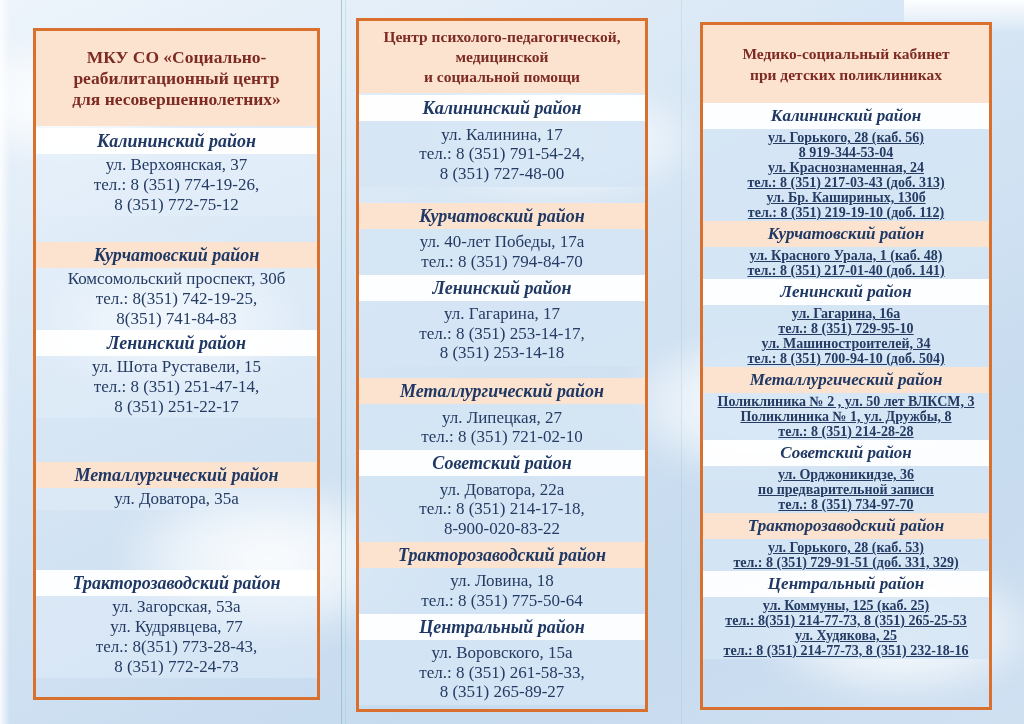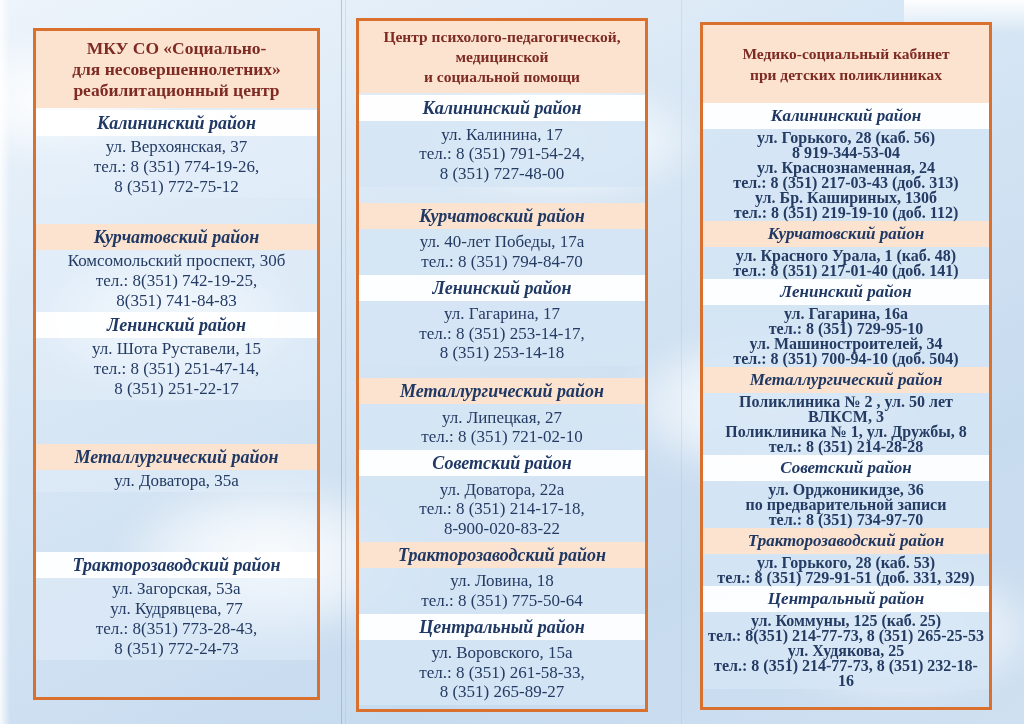--- a/index.html
+++ b/index.html
@@ -26,59 +26,59 @@
   }
   .col1{left:33px;top:28px;width:287px;height:672px;}
   .col2{left:356px;top:18px;width:292px;height:694px;}
   .col3{left:700px;top:22px;width:292px;height:688px;}
 
   .col-header{
     background:var(--peach,#fbe3d0);
     color:var(--maroon,#7e2b23);
     font-weight:bold;
   }
-  .col1 .col-header{font-size:17.5px;line-height:21px;padding:7px 6px;}
+  .col1 .col-header{font-size:17.5px;line-height:21px;padding:16px 6px;}
   .col2 .col-header{font-size:15.5px;line-height:20px;padding:6px 6px;}
   .col3 .col-header{font-size:15.5px;line-height:21px;padding:18px 12px;}
 
   .district{
     font-style:italic;font-weight:bold;
     color:var(--navy,#1f3864);
     font-size:18px;line-height:26px;height:26px;
   }
   .col3 .district{font-size:17px;}
   .district.white{background:rgba(255,255,255,.95);}
   .district.peach{background:var(--peach,#fbe3d0);}
 
   .addr{color:var(--body,#243b63);padding:1px 4px;}
   .col1 .addr{font-size:17px;line-height:20px;background:rgba(228,239,250,.45);}
   .col2 .addr{font-size:17px;line-height:19.5px;padding:3.5px 4px;background:rgba(213,229,245,.85);}
-  .col3 .addr{font-size:16px;line-height:15px;font-weight:bold;background:rgba(213,229,245,.85);}
+  .col3 .addr{font-size:14px;line-height:15px;font-weight:bold;background:rgba(213,229,245,.85);text-decoration:underline;}
 </style>
 </head>
 <body style="--accent: #d9702e; --peach: #fbe3d0; --maroon: #7e2b23; --navy: #1f3864; --body: #243b63;">
 
 <div id="page">
   <div class="cloud" style="left:40px;top:250px;width:260px;height:140px;"></div>
   <div class="cloud" style="left:120px;top:480px;width:300px;height:160px;"></div>
   <div class="cloud" style="left:420px;top:80px;width:280px;height:120px;"></div>
   <div class="cloud" style="left:620px;top:330px;width:300px;height:150px;"></div>
   <div class="cloud" style="left:760px;top:560px;width:280px;height:140px;"></div>
   <div class="cloud" style="left:-60px;top:40px;width:240px;height:120px;"></div>
   <div class="corner-light"></div>
   <div class="edge-light"></div>
   <div class="fold fold1"></div>
   <div class="fold fold2"></div>
   <div class="fold fold3"></div>
   <div id="columns">
       <div class="column col1">
         <div class="col-header">
           <div class="title-line">МКУ СО «Социально-</div>
+          <div class="title-line">реабилитационный центр</div>
           <div class="title-line">для несовершеннолетних»</div>
-          <div class="title-line">реабилитационный центр</div>
         </div>
         <div class="district white" style="margin-top: 2px;">Калининский район</div>
         <div class="addr">
           <div class="addr-line">ул. Верхоянская, 37</div>
           <div class="addr-line">тел.: 8 (351) 774-19-26,</div>
           <div class="addr-line">8 (351) 772-75-12</div>
         </div>
         <div class="district peach" style="margin-top: 26px;">Курчатовский район</div>
         <div class="addr">
           <div class="addr-line">Комсомольский проспект, 30б</div>

